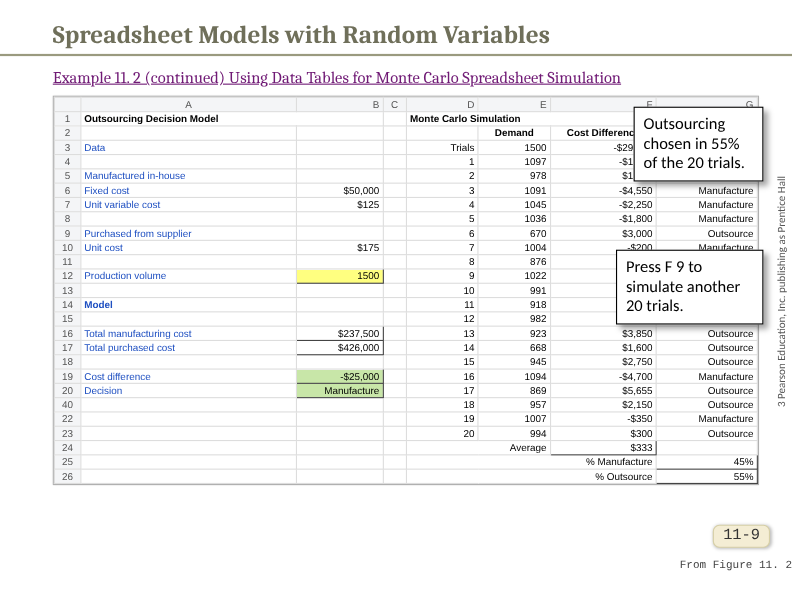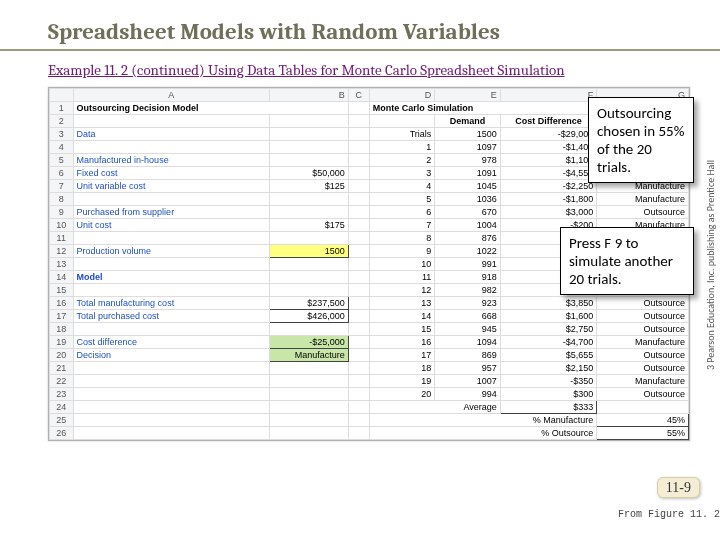--- a/index.html
+++ b/index.html
@@ -76,30 +76,30 @@
   .callout {
     position: absolute;
     border: 1px solid #000;
     background: #fff;
     font-family: Calibri, Arial, sans-serif;
     font-size: 15px;
     line-height: 1.2;
     padding: 6px 8px;
     box-shadow: 4px 4px 5px rgba(0,0,0,0.35);
   }
-  .callout1 { top: 10px; right: -4px; width: 106px; }
+  .callout1 { top: 10px; right: -4px; width: 118px; }
   .callout2 { top: 140px; right: -4px; width: 134px; }
   .page-badge {
     position: absolute;
     right: 20px;
     bottom: 42px;
     background: #f4edd4;
     border: 1px solid #d6cfa6;
     border-radius: 6px;
-    font-family: Liberation Serif, serif;
+    font-family: Liberation Mono, monospace;
     font-size: 14px;
     padding: 2px 8px;
     color: #333;
     text-align: center;
     line-height: 1.1;
     box-shadow: 1px 1px 3px rgba(0,0,0,0.25);
   }
   .figcap {
     position: absolute;
     left: 0;
@@ -339,21 +339,21 @@
             <th class="rowhdr">20</th>
             <td class="col-A blue left ">      Decision</td>
             <td class="col-B right green borderbox left">Manufacture</td>
             <td class="col-C"></td>
             <td class="col-D right">17</td>
             <td class="col-E right">869</td>
             <td class="col-F right">$5,655</td>
             <td class="col-G right">Outsource</td>
           </tr>
           <tr>
-            <th class="rowhdr">21</th>
+            <th class="rowhdr">40</th>
             <td class="col-A blue left "></td>
             <td class="col-B right "></td>
             <td class="col-C"></td>
             <td class="col-D right">18</td>
             <td class="col-E right">957</td>
             <td class="col-F right">$2,150</td>
             <td class="col-G right">Outsource</td>
           </tr>
           <tr>
             <th class="rowhdr">22</th>

